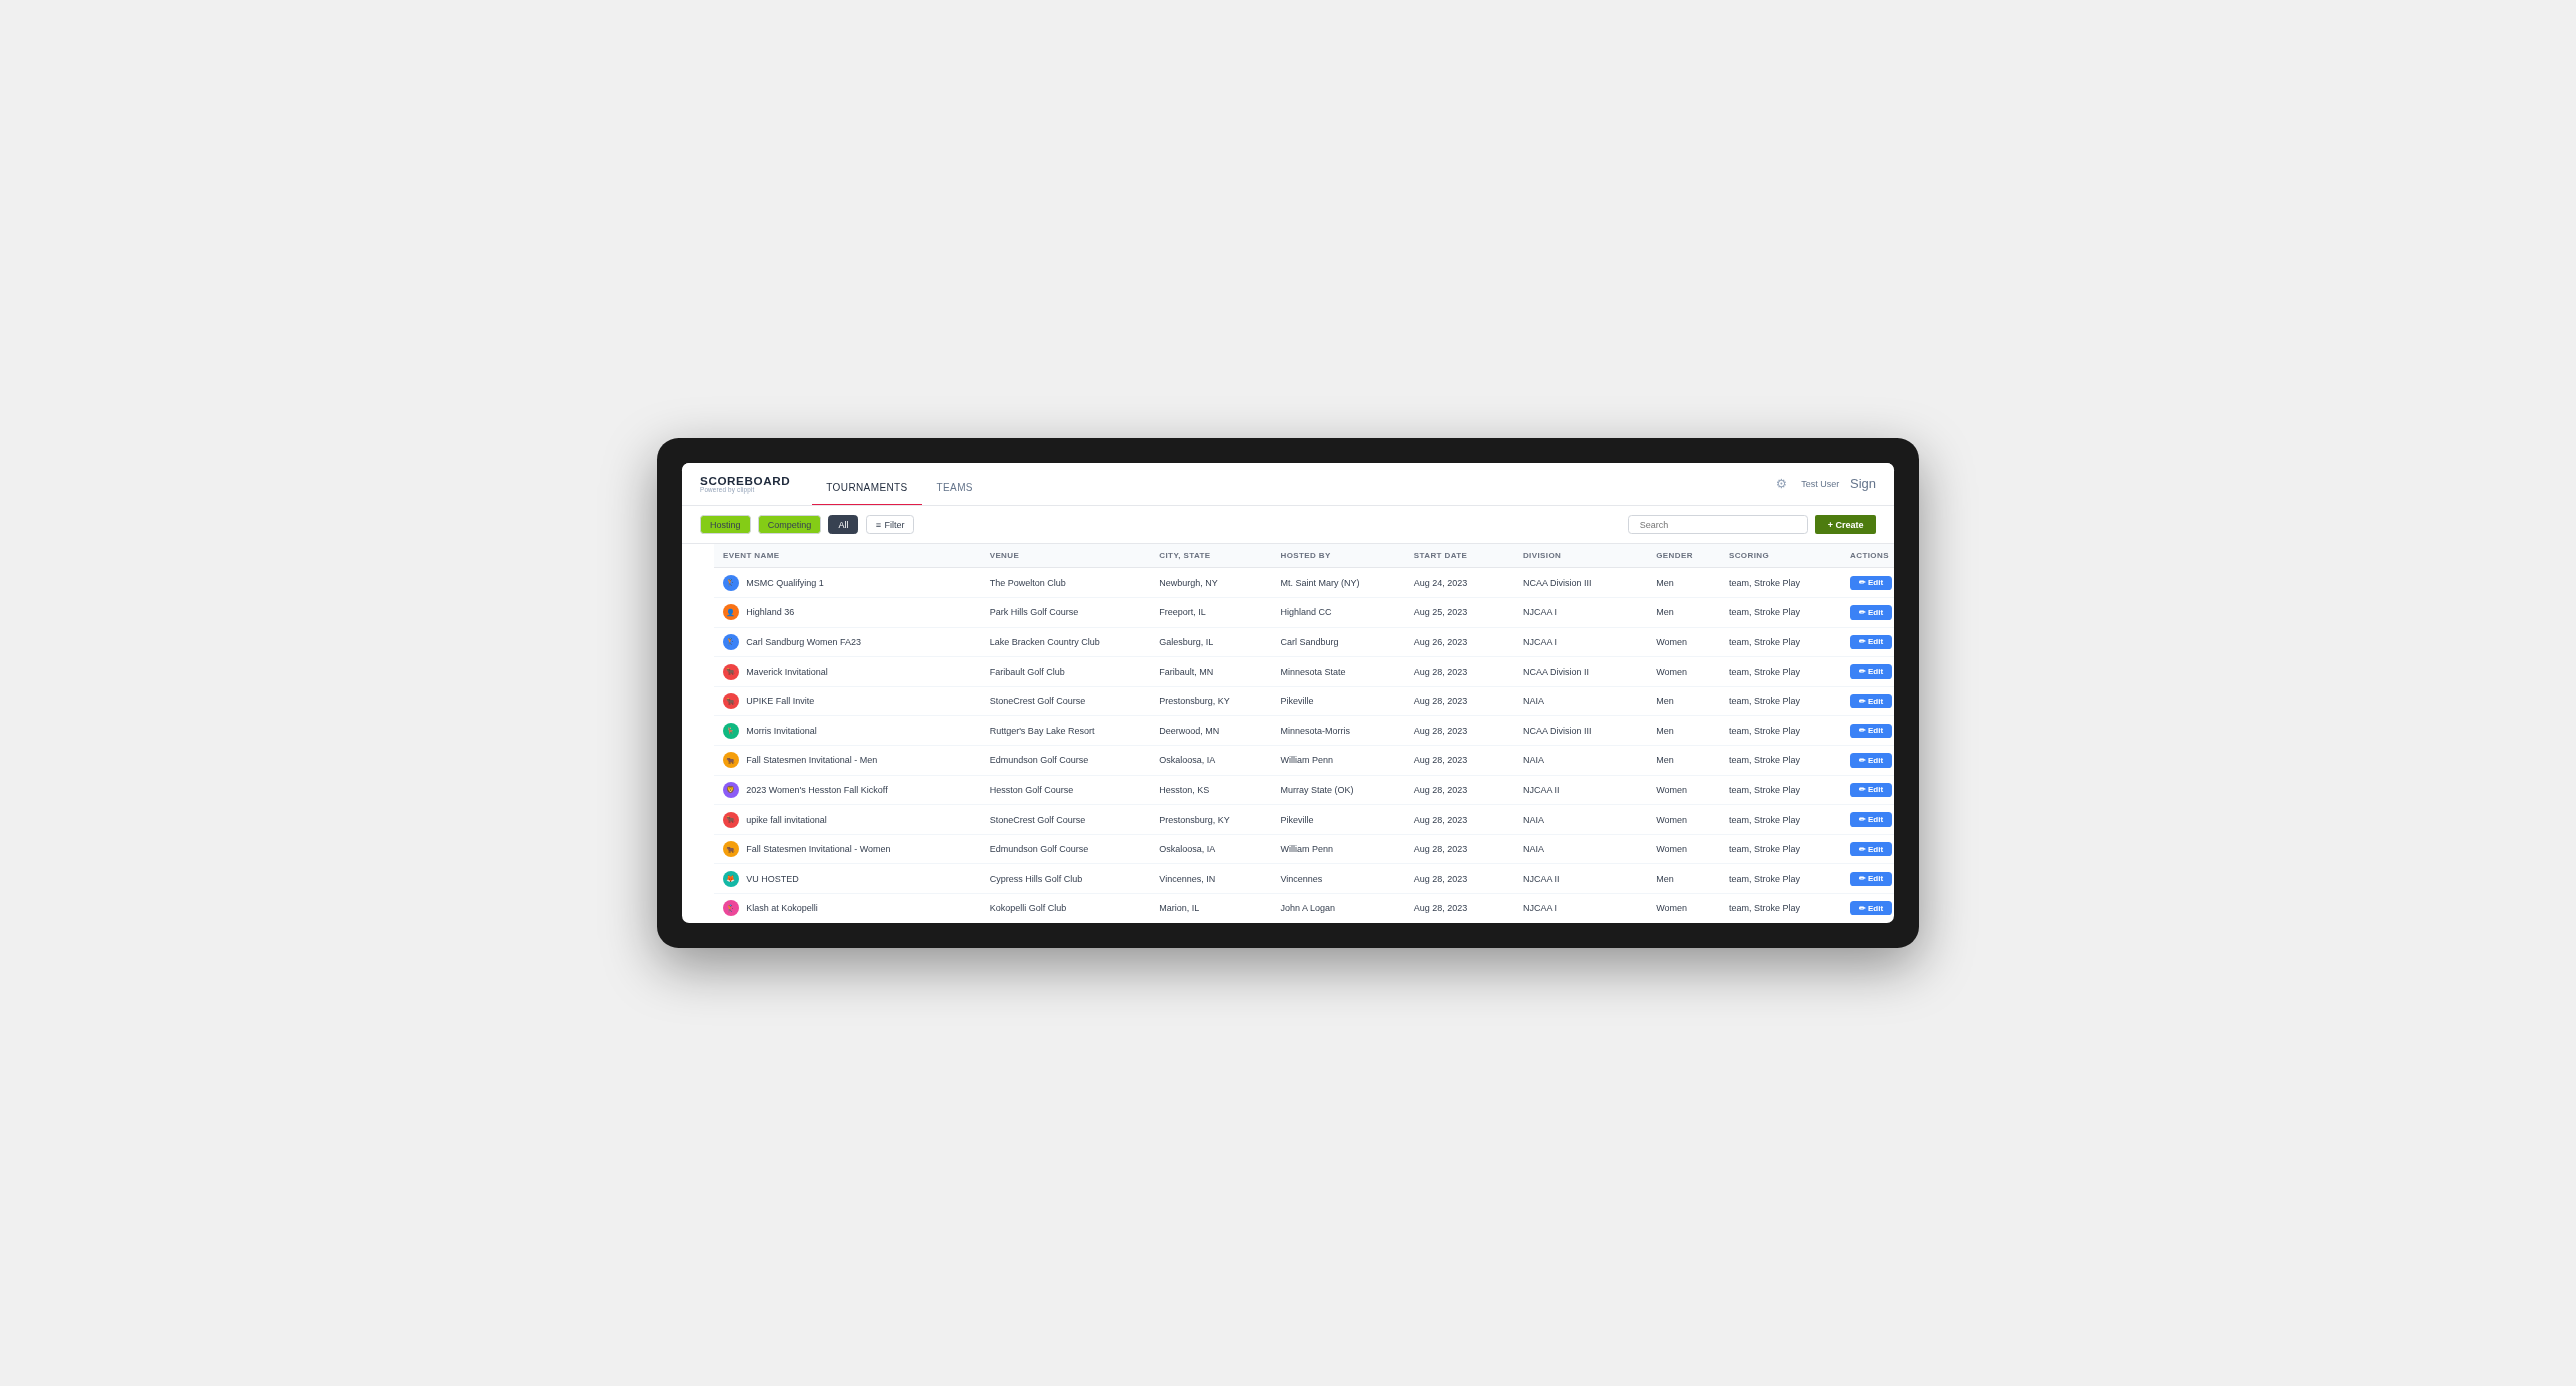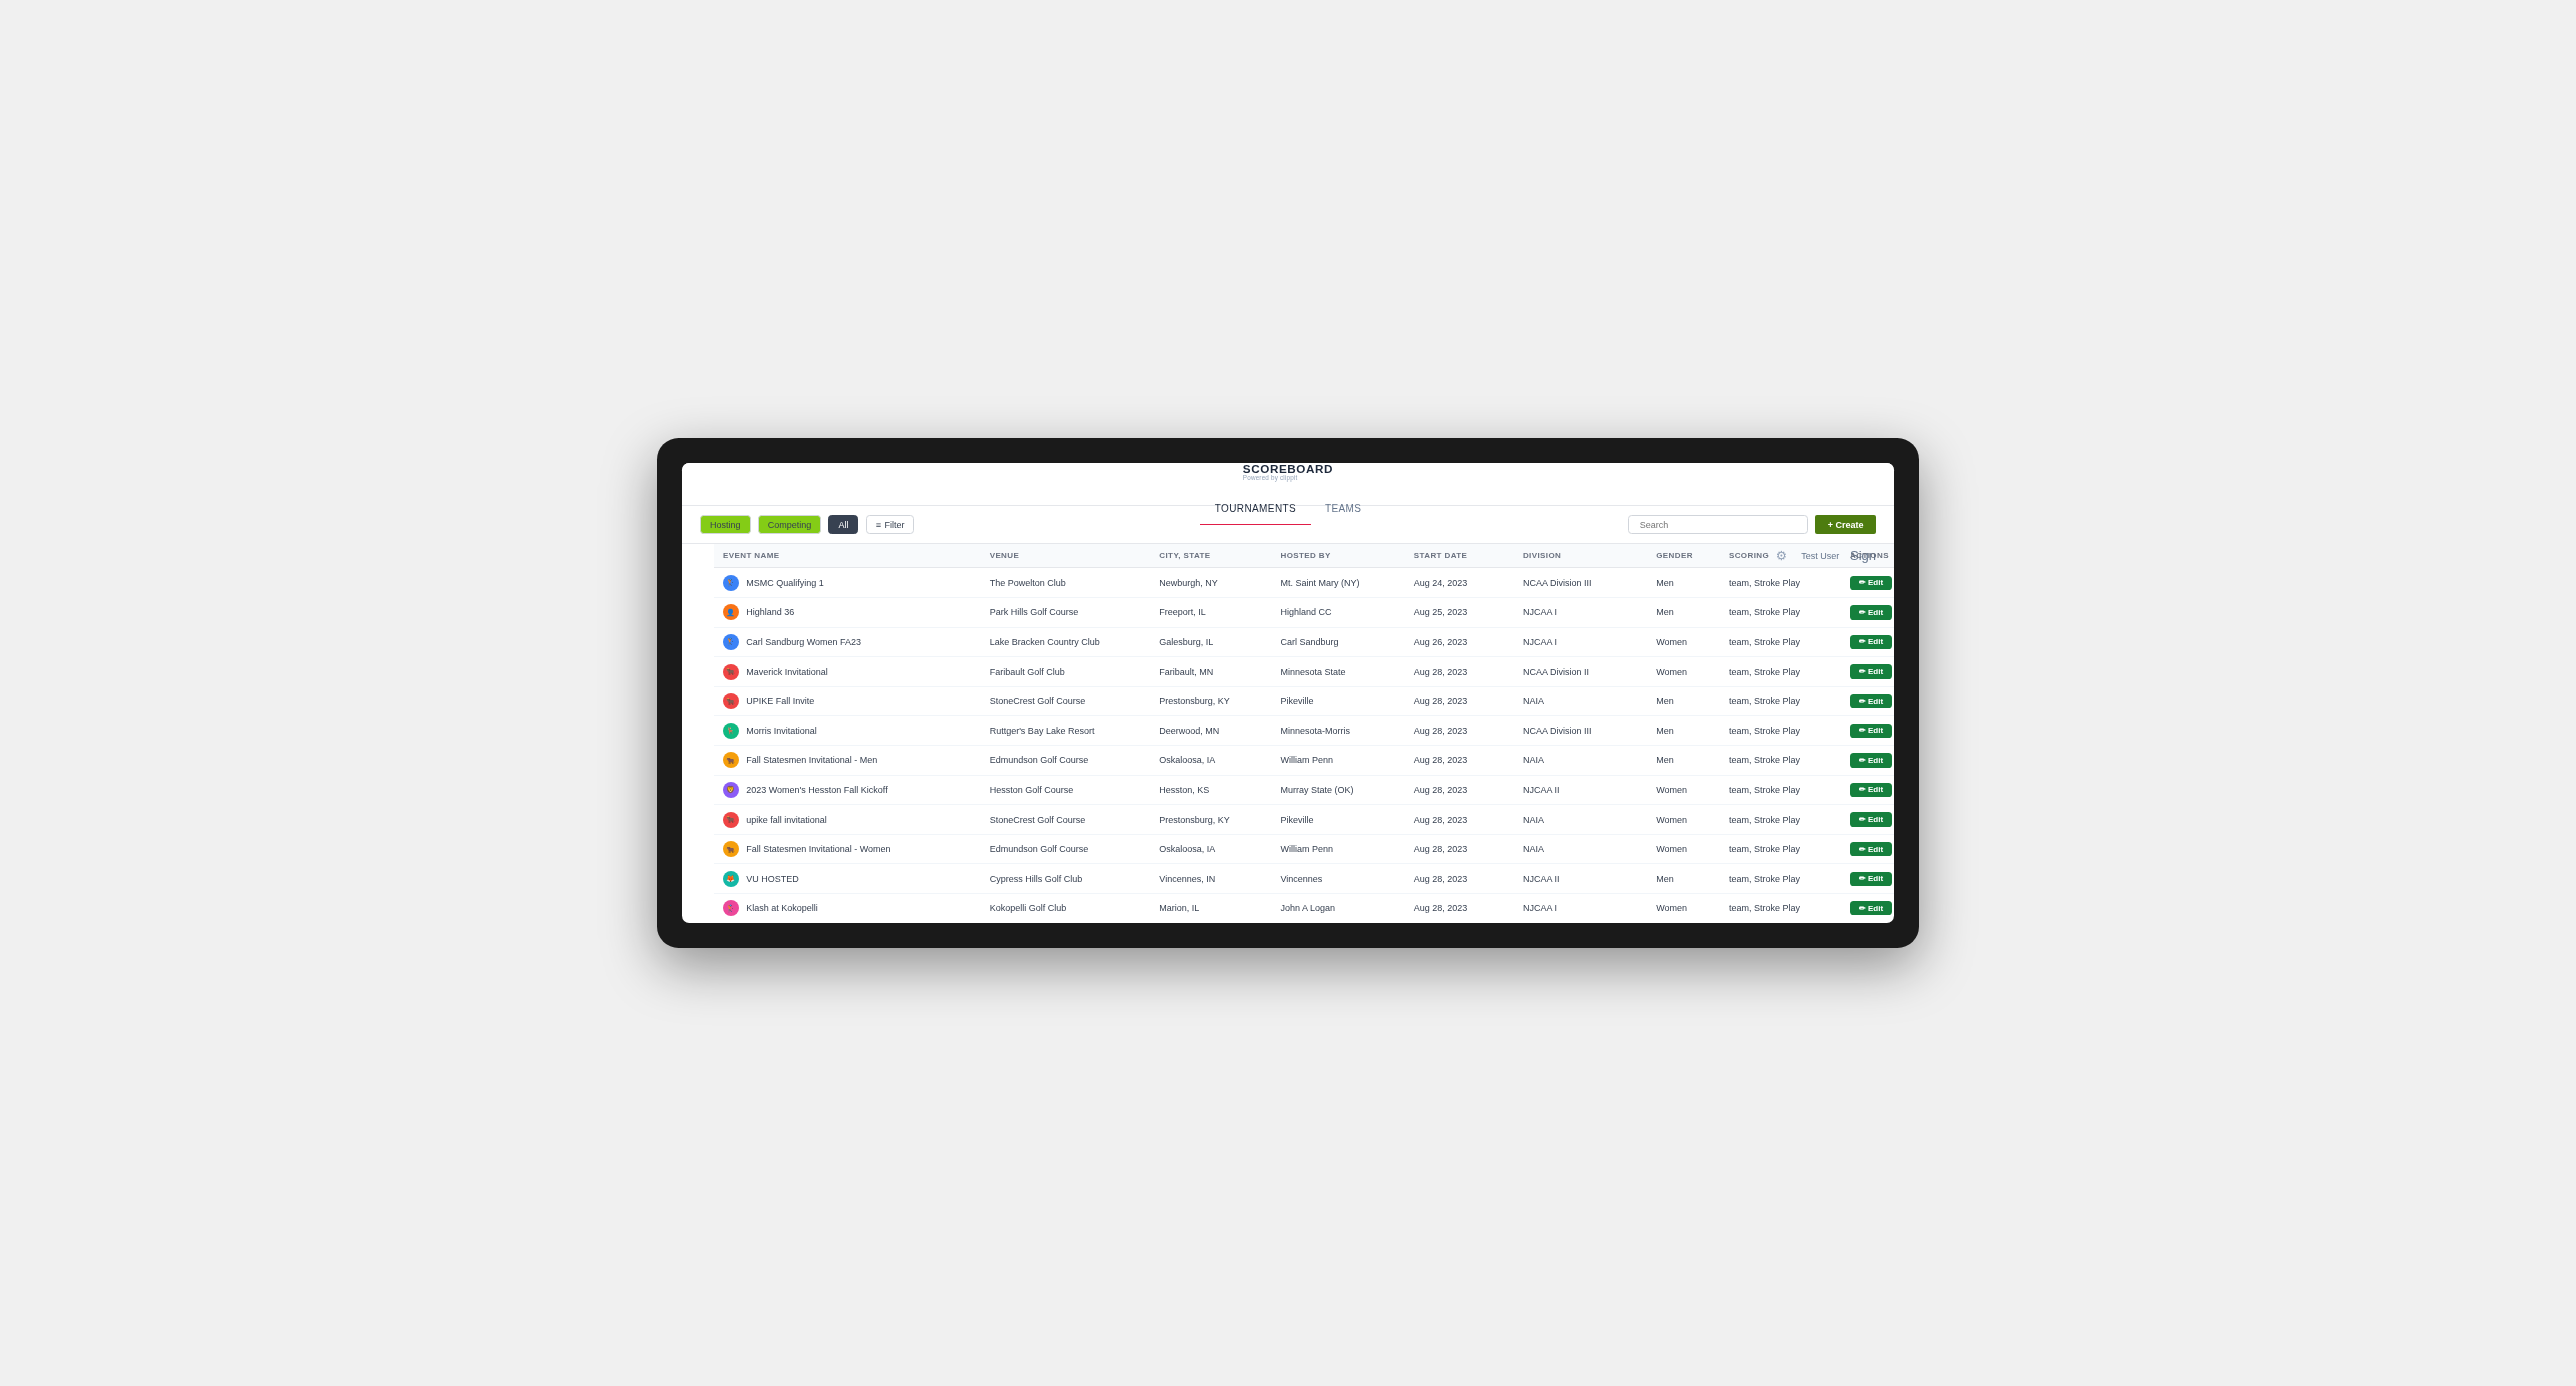--- a/index.html
+++ b/index.html
@@ -38,21 +38,20 @@
 
     
     .app-header {
       background: #fff;
       border-bottom: 0.9px solid #e5e7eb;
       padding: 0 18px;
       display: flex;
       align-items: center;
       height: 43px;
       gap: 21.6px;
-      flex-direction: column;
     }
 
     .logo-area {
       display: flex;
       flex-direction: column;
       line-height: 1;
     }
 
     .logo-text {
       font-size: 11.7px;
@@ -228,21 +227,21 @@
       display: flex;
       align-items: center;
       justify-content: center;
       font-size: 9px;
       flex-shrink: 0;
       overflow: hidden;
     }
 
     .edit-btn {
       padding: 2.7px 9px;
-      background: #15803d;
+      background: #3b82f6;
       color: #fff;
       border: none;
       border-radius: 3.6px;
       font-size: 8px;
       font-weight: 600;
       cursor: pointer;
       display: flex;
       align-items: center;
       gap: 2.7px;
     }

